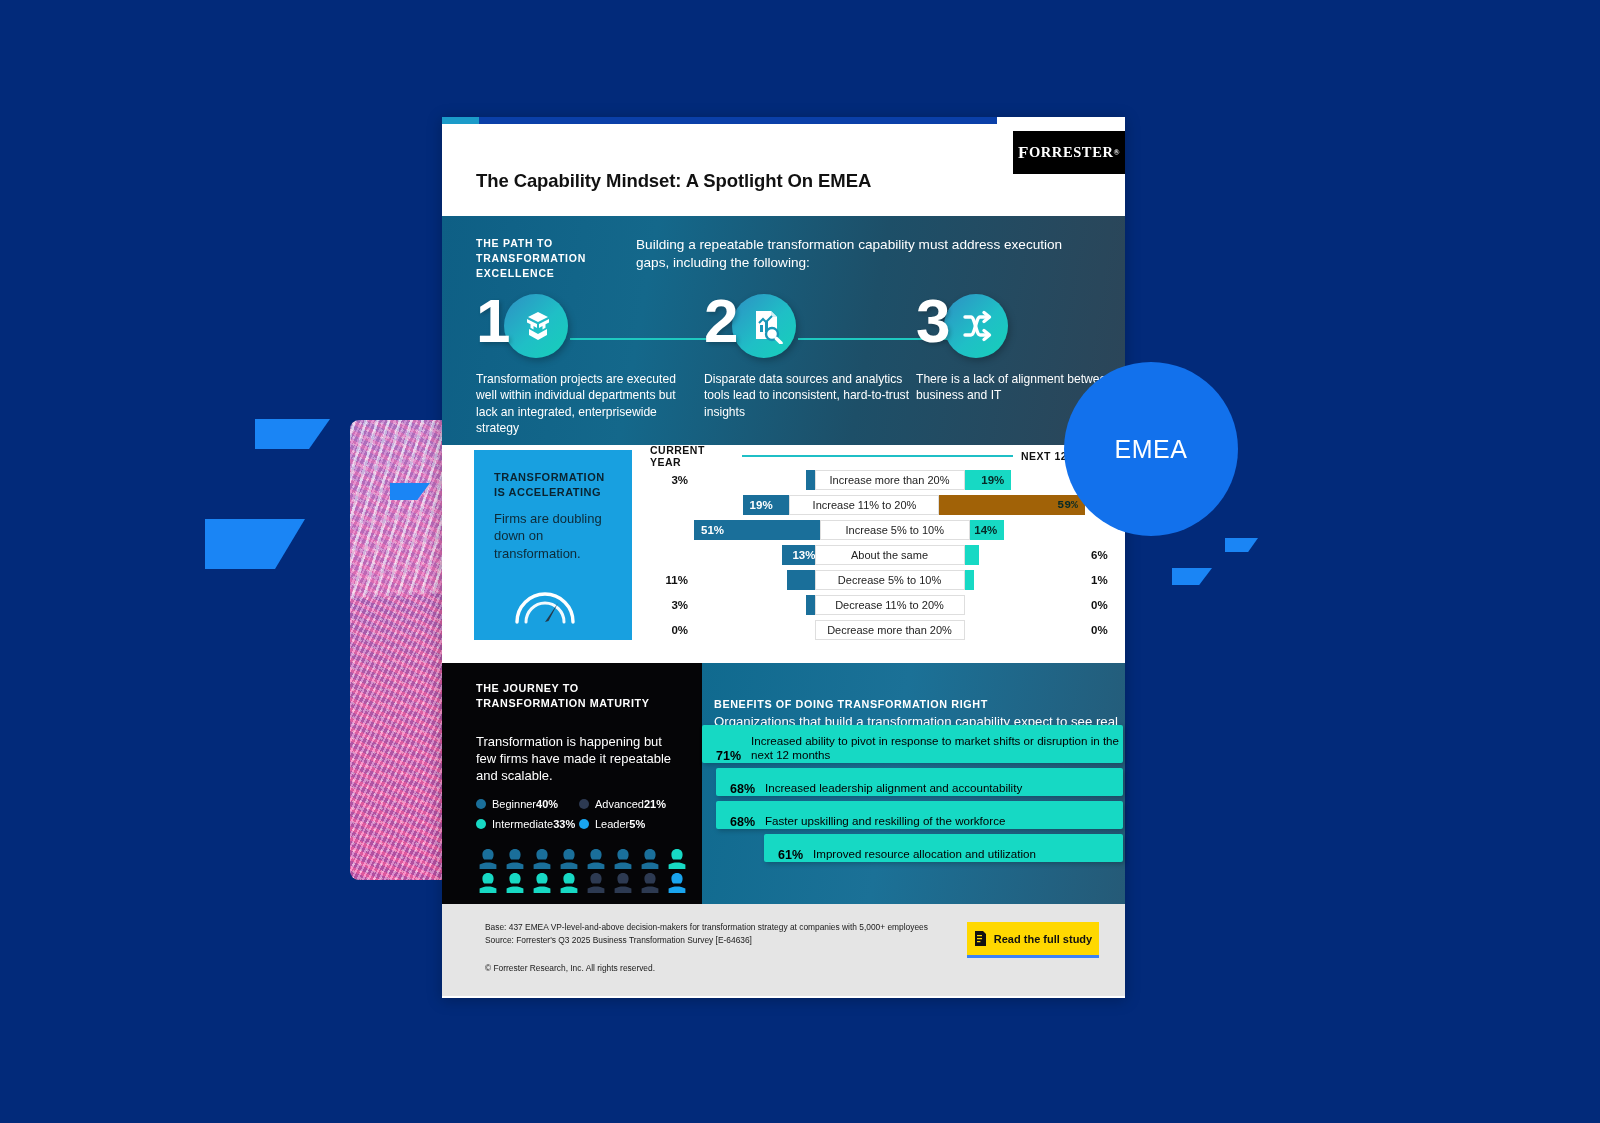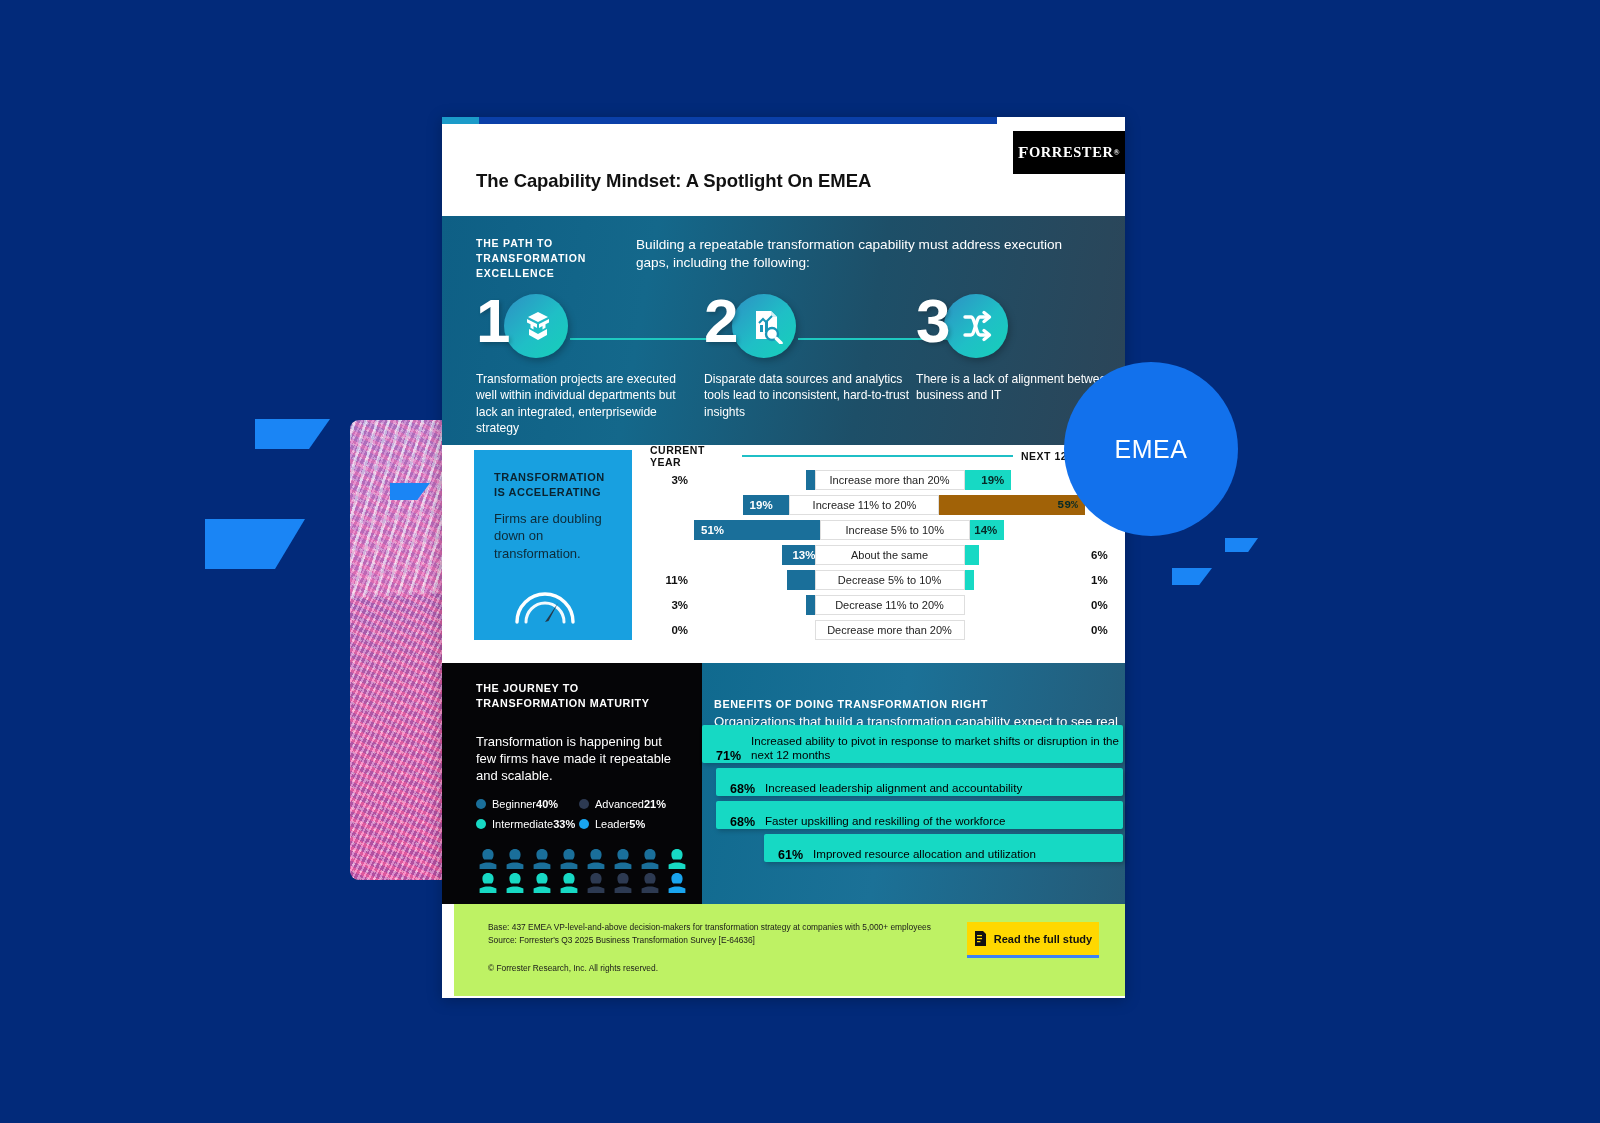--- a/index.html
+++ b/index.html
@@ -188,21 +188,21 @@
   .bbar {
     position:relative; background:#16d9c4; color:#000000; height:28px;
     display:flex; align-items:flex-end; margin-bottom:5px; border-radius:2px;
     box-shadow:2px 2px 5px rgba(0,0,0,.22);
   }
   .bbar.tall { height:38px; }
   .bbar .pv { font-size:12.5px; font-weight:bold; padding:0 10px 0 14px; flex:none; }
   .bbar .ptxt { font-size:11.6px; line-height:1.26; }
 
   
-  #foot { position:relative; height:92px; background:#bef264; padding:17px 0 0 34px;margin-left:12px; }
+  #foot { position:relative; height:92px; background:#e5e5e5; padding:17px 0 0 43px; }
   #foot .base { font-size:8.4px; color:#1a1a1a; line-height:1.5; }
   #foot .copy { font-size:8.4px; color:#1a1a1a; margin-top:17px; }
   #cta {
     position:absolute; right:26px; top:18px; width:132px; height:36px;
     background:#FFD800; color:#111; display:flex; align-items:center; justify-content:center;
     font-size:11px; font-weight:bold; border-bottom:3px solid #3b82f6; cursor:pointer;
   }
   #cta svg { width:13px; height:15px; margin-right:7px; flex:none; }
 
   

